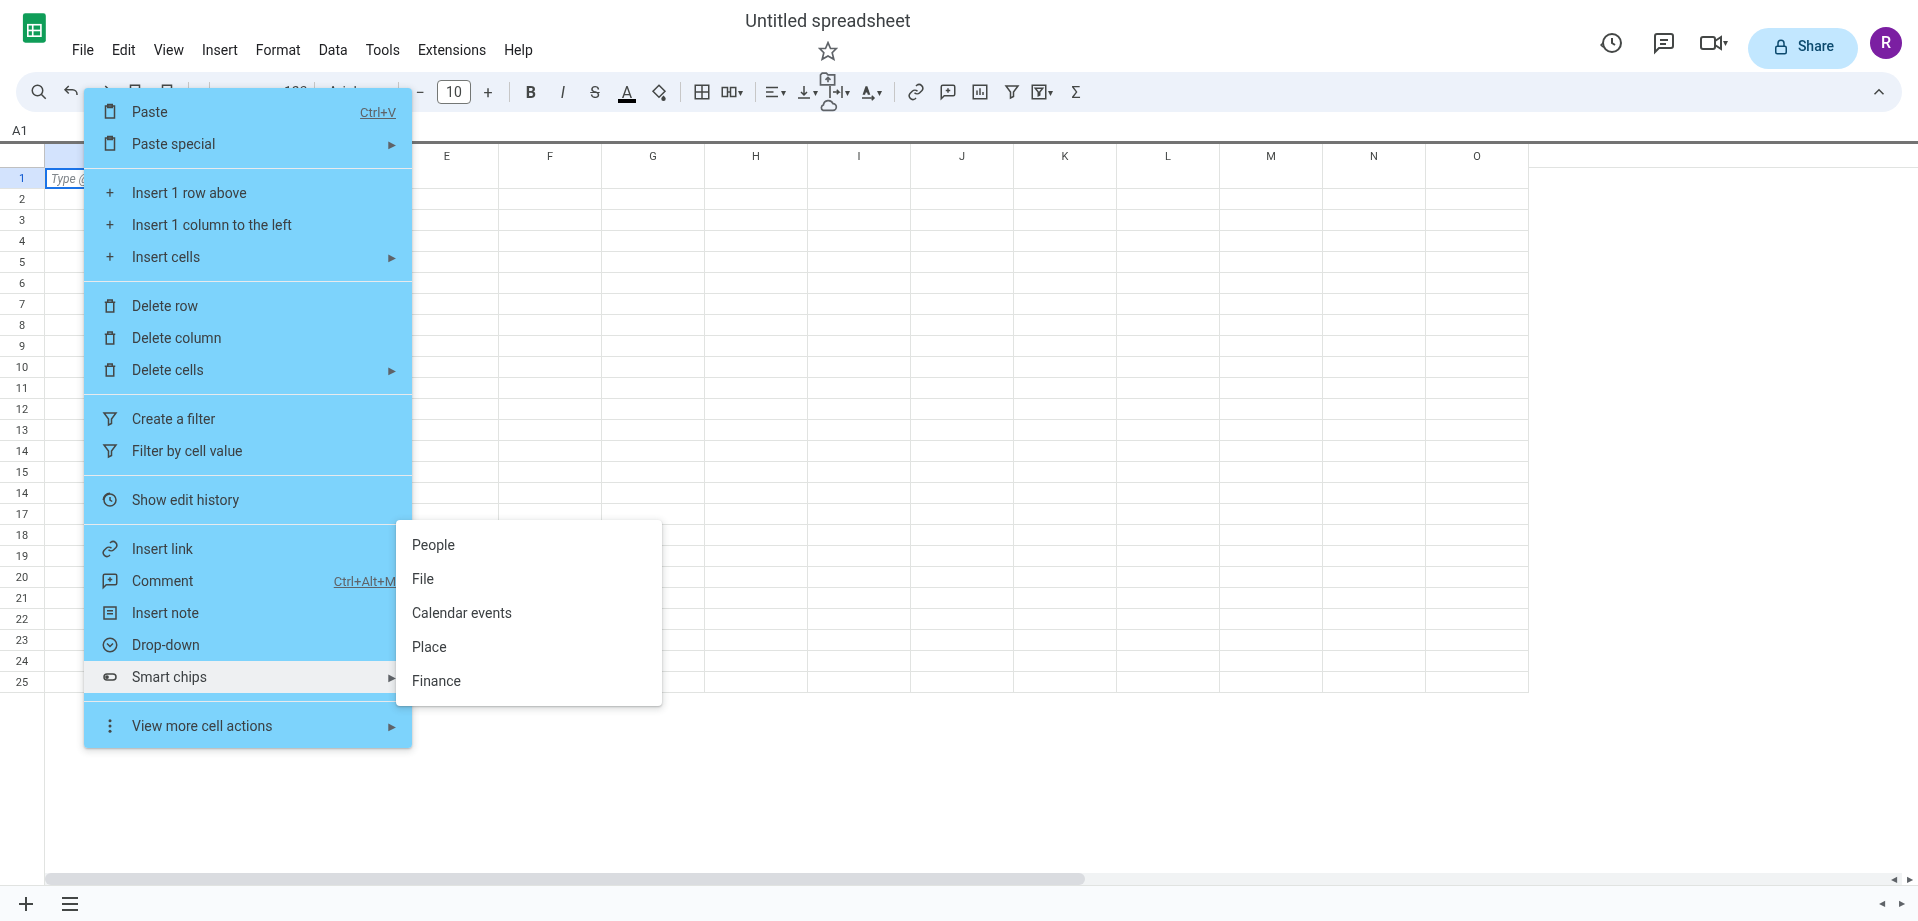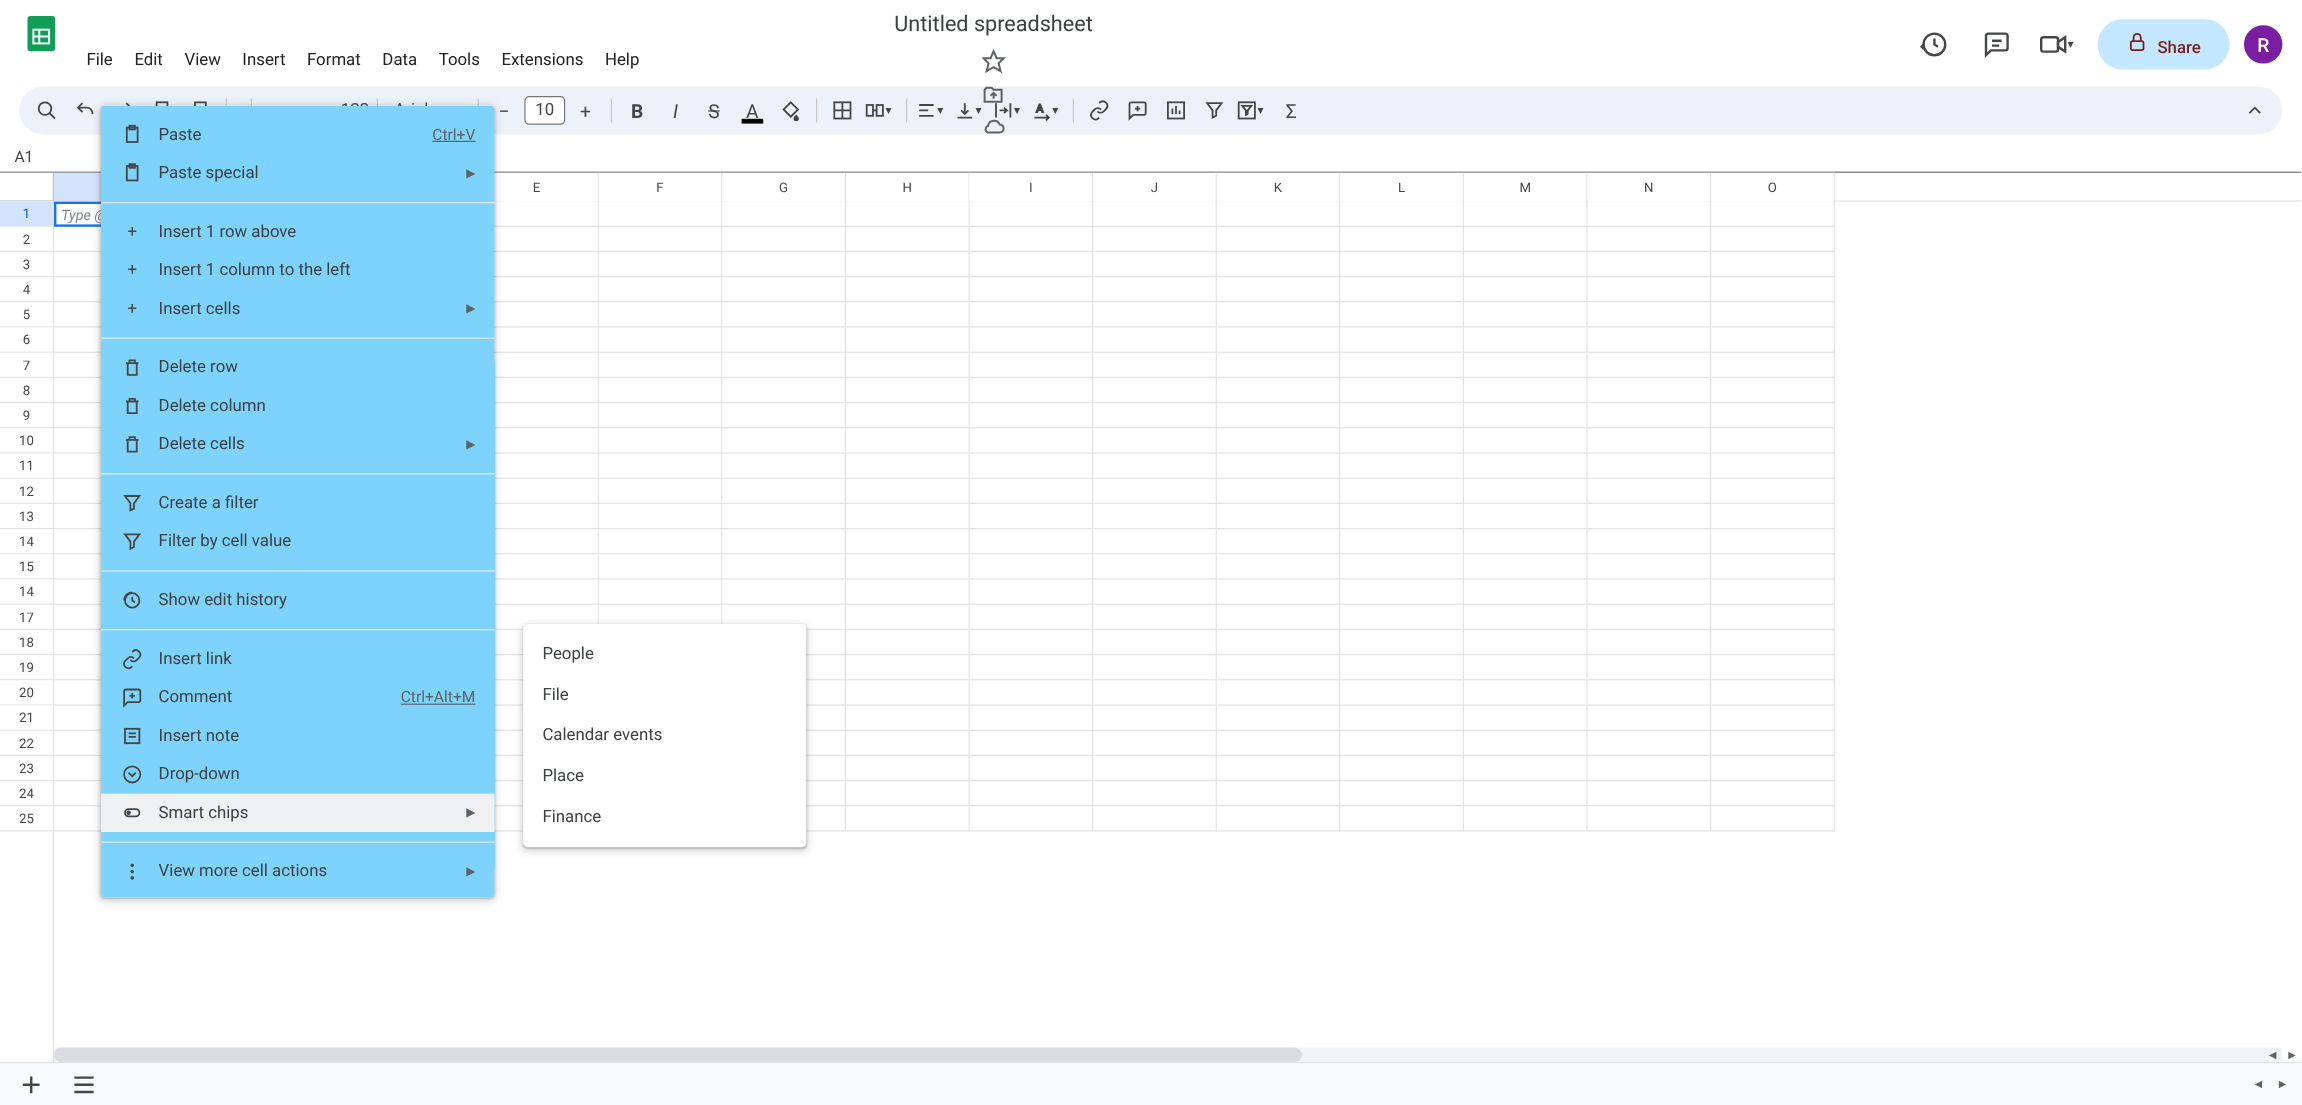--- a/index.html
+++ b/index.html
@@ -10,38 +10,38 @@
 .logo { width: 40px; height: 40px; display: flex; align-items: center; justify-content: center; margin-right: 8px; }
 .logo svg { width: 36px; height: 36px; }
 .title-area { flex: 1; }
 .title-row { display: flex; align-items: center; gap: 8px; height: 28px; flex-direction: column; }
 .doc-title { font-size: 18px; color: #3c4043; padding: 2px 6px; }
 .title-icon { width: 24px; height: 24px; display: flex; align-items: center; justify-content: center; color: #5f6368; cursor: pointer; }
 .menu-bar { display: flex; gap: 2px; margin-top: 2px; }
 .menu-item { font-size: 14px; color: #202124; padding: 4px 8px; cursor: pointer; border-radius: 4px; }
 .header-right { display: flex; align-items: center; gap: 12px; padding-top: 8px; }
 .header-icon { width: 40px; height: 40px; display: flex; align-items: center; justify-content: center; color: #444746; cursor: pointer; border-radius: 50%; }
-.share-btn { background: #c2e7ff; border-radius: 100px; padding: 10px 24px; display: flex; align-items: flex-end; gap: 8px; font-size: 14px; font-weight: 500; color: #7f1d1d; cursor: pointer; }
+.share-btn { background: #c2e7ff; border-radius: 100px; padding: 10px 24px; display: flex; align-items: flex-start; gap: 8px; font-size: 14px; font-weight: 500; color: #0c4a6e; cursor: pointer; margin-top: 12px; }
 .avatar { width: 32px; height: 32px; border-radius: 50%; background: #7b1fa2; color: #fff; display: flex; align-items: center; justify-content: center; font-size: 16px; font-weight: 500; }
 
 
 .toolbar { display: flex; align-items: center; background: #edf2fa; border-radius: 24px; margin: 8px 16px 8px 16px; padding: 4px 8px; height: 40px; gap: 2px; }
 .tb-btn { width: 30px; height: 30px; display: flex; align-items: center; justify-content: center; color: #444746; cursor: pointer; border-radius: 4px; }
 .tb-sep { width: 1px; height: 20px; background: #c7c7c7; margin: 0 4px; }
 .font-name { display: flex; align-items: center; gap: 20px; padding: 0 8px; font-size: 14px; color: #444746; cursor: pointer; }
 .font-size-ctrl { display: flex; align-items: center; gap: 2px; }
 .font-size-input { width: 34px; height: 24px; border: 1px solid #747775; border-radius: 4px; text-align: center; font-size: 14px; color: #444746; background: #fff; }
 .text-color-btn { position: relative; }
 .text-color-btn::after { content: ''; position: absolute; bottom: 4px; left: 6px; right: 6px; height: 4px; background: #000; }
 .tb-dropdown { display: flex; align-items: center; }
 .tb-dropdown .caret { width: 10px; font-size: 10px; color: #444746; }
 .toolbar-collapse { margin-left: auto; }
 
 
-.formula-row { display: flex; align-items: center; border-bottom: 1px solid #737373; height: 24px; padding-left: 8px; }
+.formula-row { display: flex; align-items: center; border-bottom: 3px solid #737373; height: 24px; padding-left: 8px; }
 .name-box { width: 56px; font-size: 13px; color: #3c4043; padding: 2px 4px; }
 
 
 .grid-container { position: relative; display: flex; height: calc(100% - 64px - 56px - 24px - 36px); }
 .row-headers { width: 45px; background: #fff; border-right: 1px solid #e1e3e1; }
 .col-headers { display: flex; height: 24px; border-bottom: 1px solid #e1e3e1; }
 .corner { width: 45px; height: 24px; border-right: 1px solid #c0c0c0; border-bottom: 1px solid #c0c0c0; background: #fff; }
 .col-h { width: 103px; height: 24px; display: flex; align-items: center; justify-content: center; font-size: 11px; color: #444746; border-right: 1px solid #e1e3e1; background: #fff; }
 .col-h.first { width: 42px; }
 .row-h { height: 21px; display: flex; align-items: center; justify-content: center; font-size: 11px; color: #444746; border-bottom: 1px solid #e1e3e1; background: #fff; }
@@ -57,21 +57,21 @@
 .context-menu { position: absolute; left: 84px; top: 88px; width: 328px; background: #7dd3fc; border-radius: 4px; box-shadow: 0 2px 6px 2px rgba(60,64,67,.15), 0 1px 2px rgba(60,64,67,.3); padding: 8px 0; z-index: 100; max-height: 660px; overflow-y: auto; }
 .ctx-item { display: flex; align-items: center; height: 32px; padding: 0 16px; font-size: 14px; color: #3c4043; cursor: pointer; gap: 12px; }
 .ctx-item.highlighted { background: #eef0f2; }
 .ctx-icon { width: 20px; height: 20px; display: flex; align-items: center; justify-content: center; color: #444746; flex-shrink: 0; }
 .ctx-label { flex: 1; }
 .ctx-shortcut { font-size: 13px; color: #5f6368; text-decoration: underline; }
 .ctx-arrow { color: #5f6368; font-size: 10px; }
 .ctx-sep { height: 1px; background: #e8eaed; margin: 8px 0; }
 
 
-.submenu { position: absolute; left: 396px; top: 520px; width: 236px; background: #fff; border-radius: 4px; box-shadow: 0 2px 6px 2px rgba(60,64,67,.15), 0 1px 2px rgba(60,64,67,.3); padding: 8px 0; z-index: 101; margin-left: 40px; }
+.submenu { position: absolute; left: 396px; top: 520px; width: 266px; background: #fff; border-radius: 4px; box-shadow: 0 2px 6px 2px rgba(60,64,67,.15), 0 1px 2px rgba(60,64,67,.3); padding: 8px 0; z-index: 101; }
 .sub-item { display: flex; align-items: center; height: 34px; padding: 0 16px; font-size: 14px; color: #3c4043; cursor: pointer; }
 
 
 .hscroll { position: absolute; bottom: 36px; left: 45px; right: 16px; height: 12px; background: #f1f3f4; }
 .hscroll-thumb { position: absolute; left: 0; width: 56%; height: 100%; background: #dadce0; border-radius: 6px; }
 .hscroll-arrows { position: absolute; right: 0; bottom: 36px; display: flex; }
 .scroll-arrow { width: 16px; height: 12px; display: flex; align-items: center; justify-content: center; font-size: 8px; color: #5f6368; }
 
 
 .sheet-bar { position: absolute; bottom: 0; left: 0; right: 0; height: 36px; background: #f9fbfd; display: flex; align-items: center; padding: 0 8px; gap: 8px; border-top: 1px solid #e1e3e1; }

